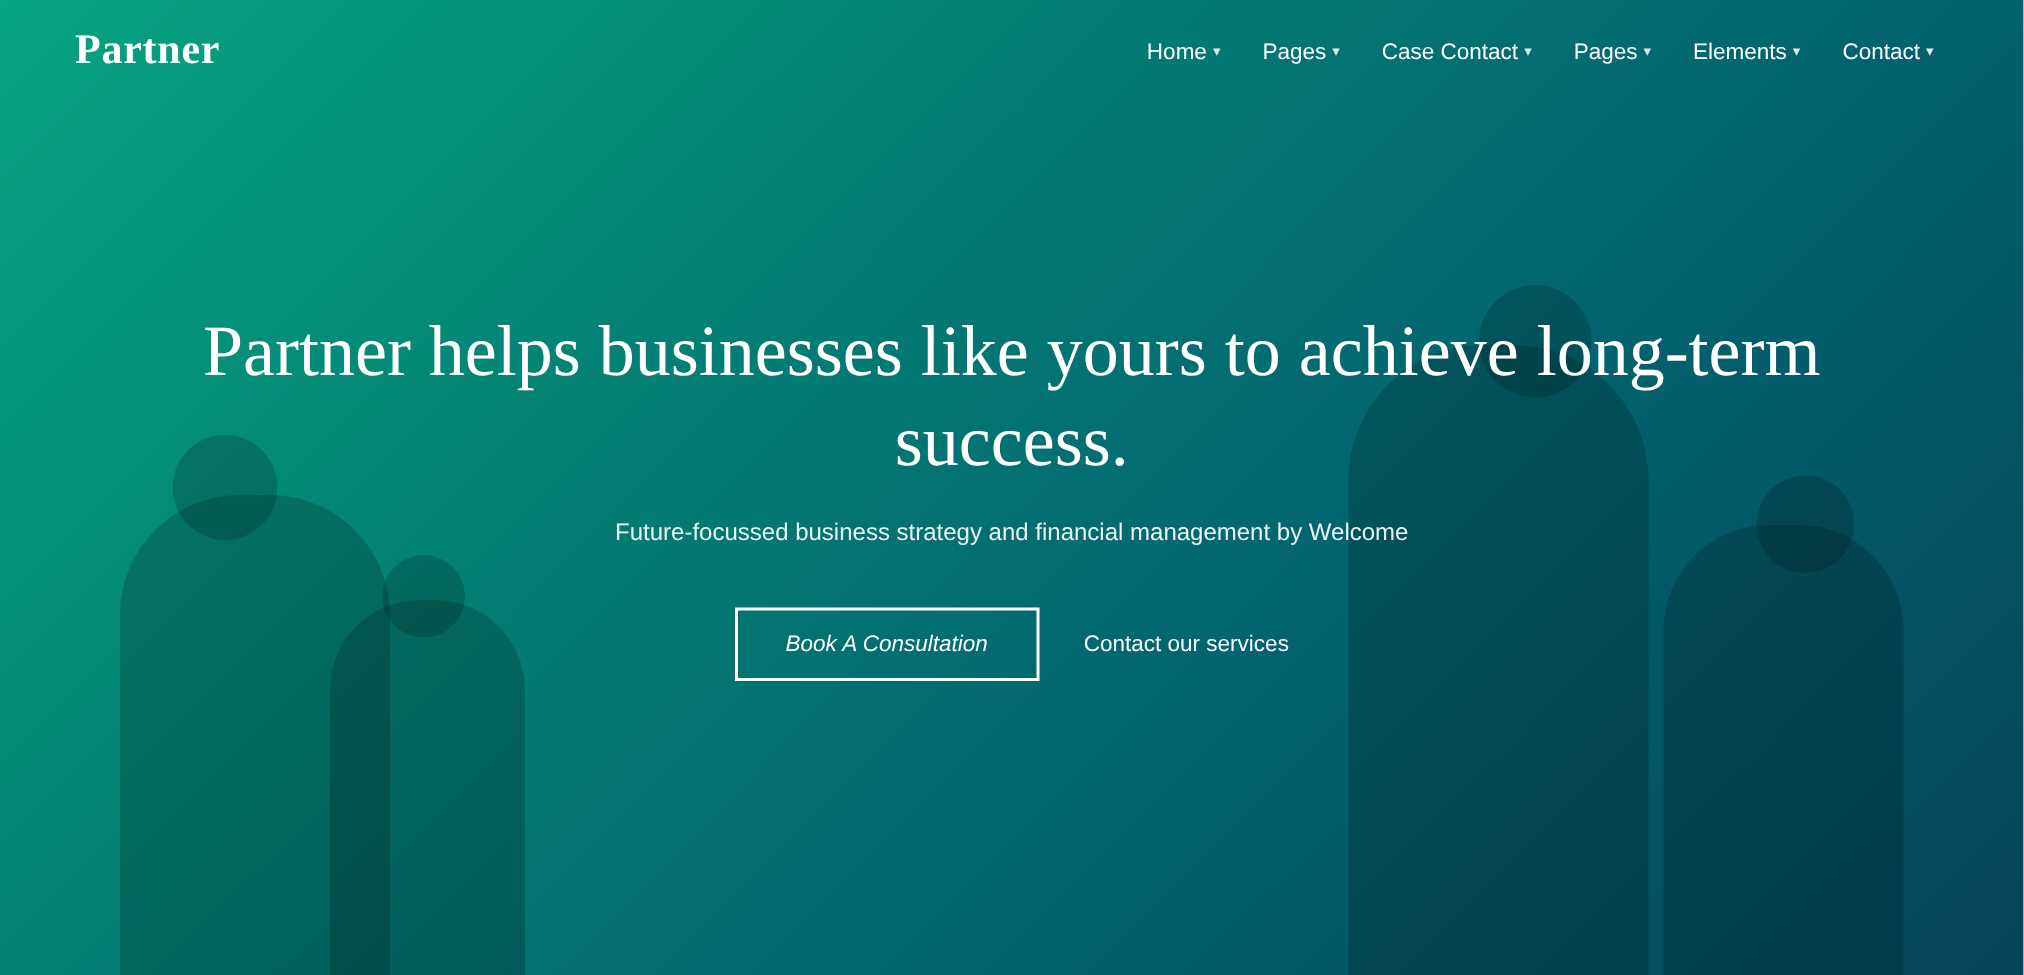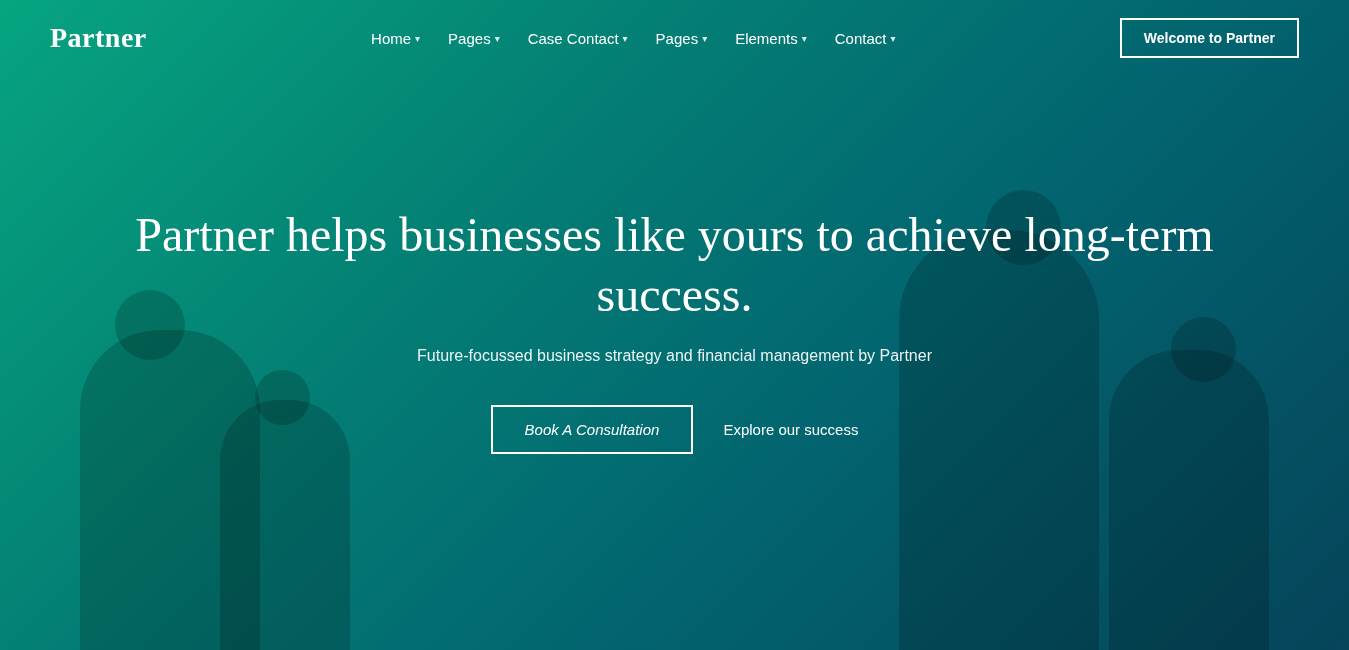--- a/index.html
+++ b/index.html
@@ -282,24 +282,23 @@
         </a>
       </li>
       <li>
         <a href="#">
           <span>Contact</span>
           <span class="chevron">▾</span>
         </a>
       </li>
     </ul>
 
-    <button class="nav-cta">Welcome to Partner</button>
   </nav>
 
   <div class="hero-content">
     <h1 class="hero-headline">Partner helps businesses like yours to achieve long-term success.</h1>
-    <p class="hero-subheadline">Future-focussed business strategy and financial management by Partner</p>
+    <p class="hero-subheadline">Future-focussed business strategy and financial management by Welcome</p>
     <div class="hero-buttons">
       <button class="btn-consultation">Book A Consultation</button>
-      <a href="#" class="btn-services">Explore our success</a>
+      <a href="#" class="btn-services">Contact our services</a>
     </div>
   </div>
 </div>
 
 </body></html>

